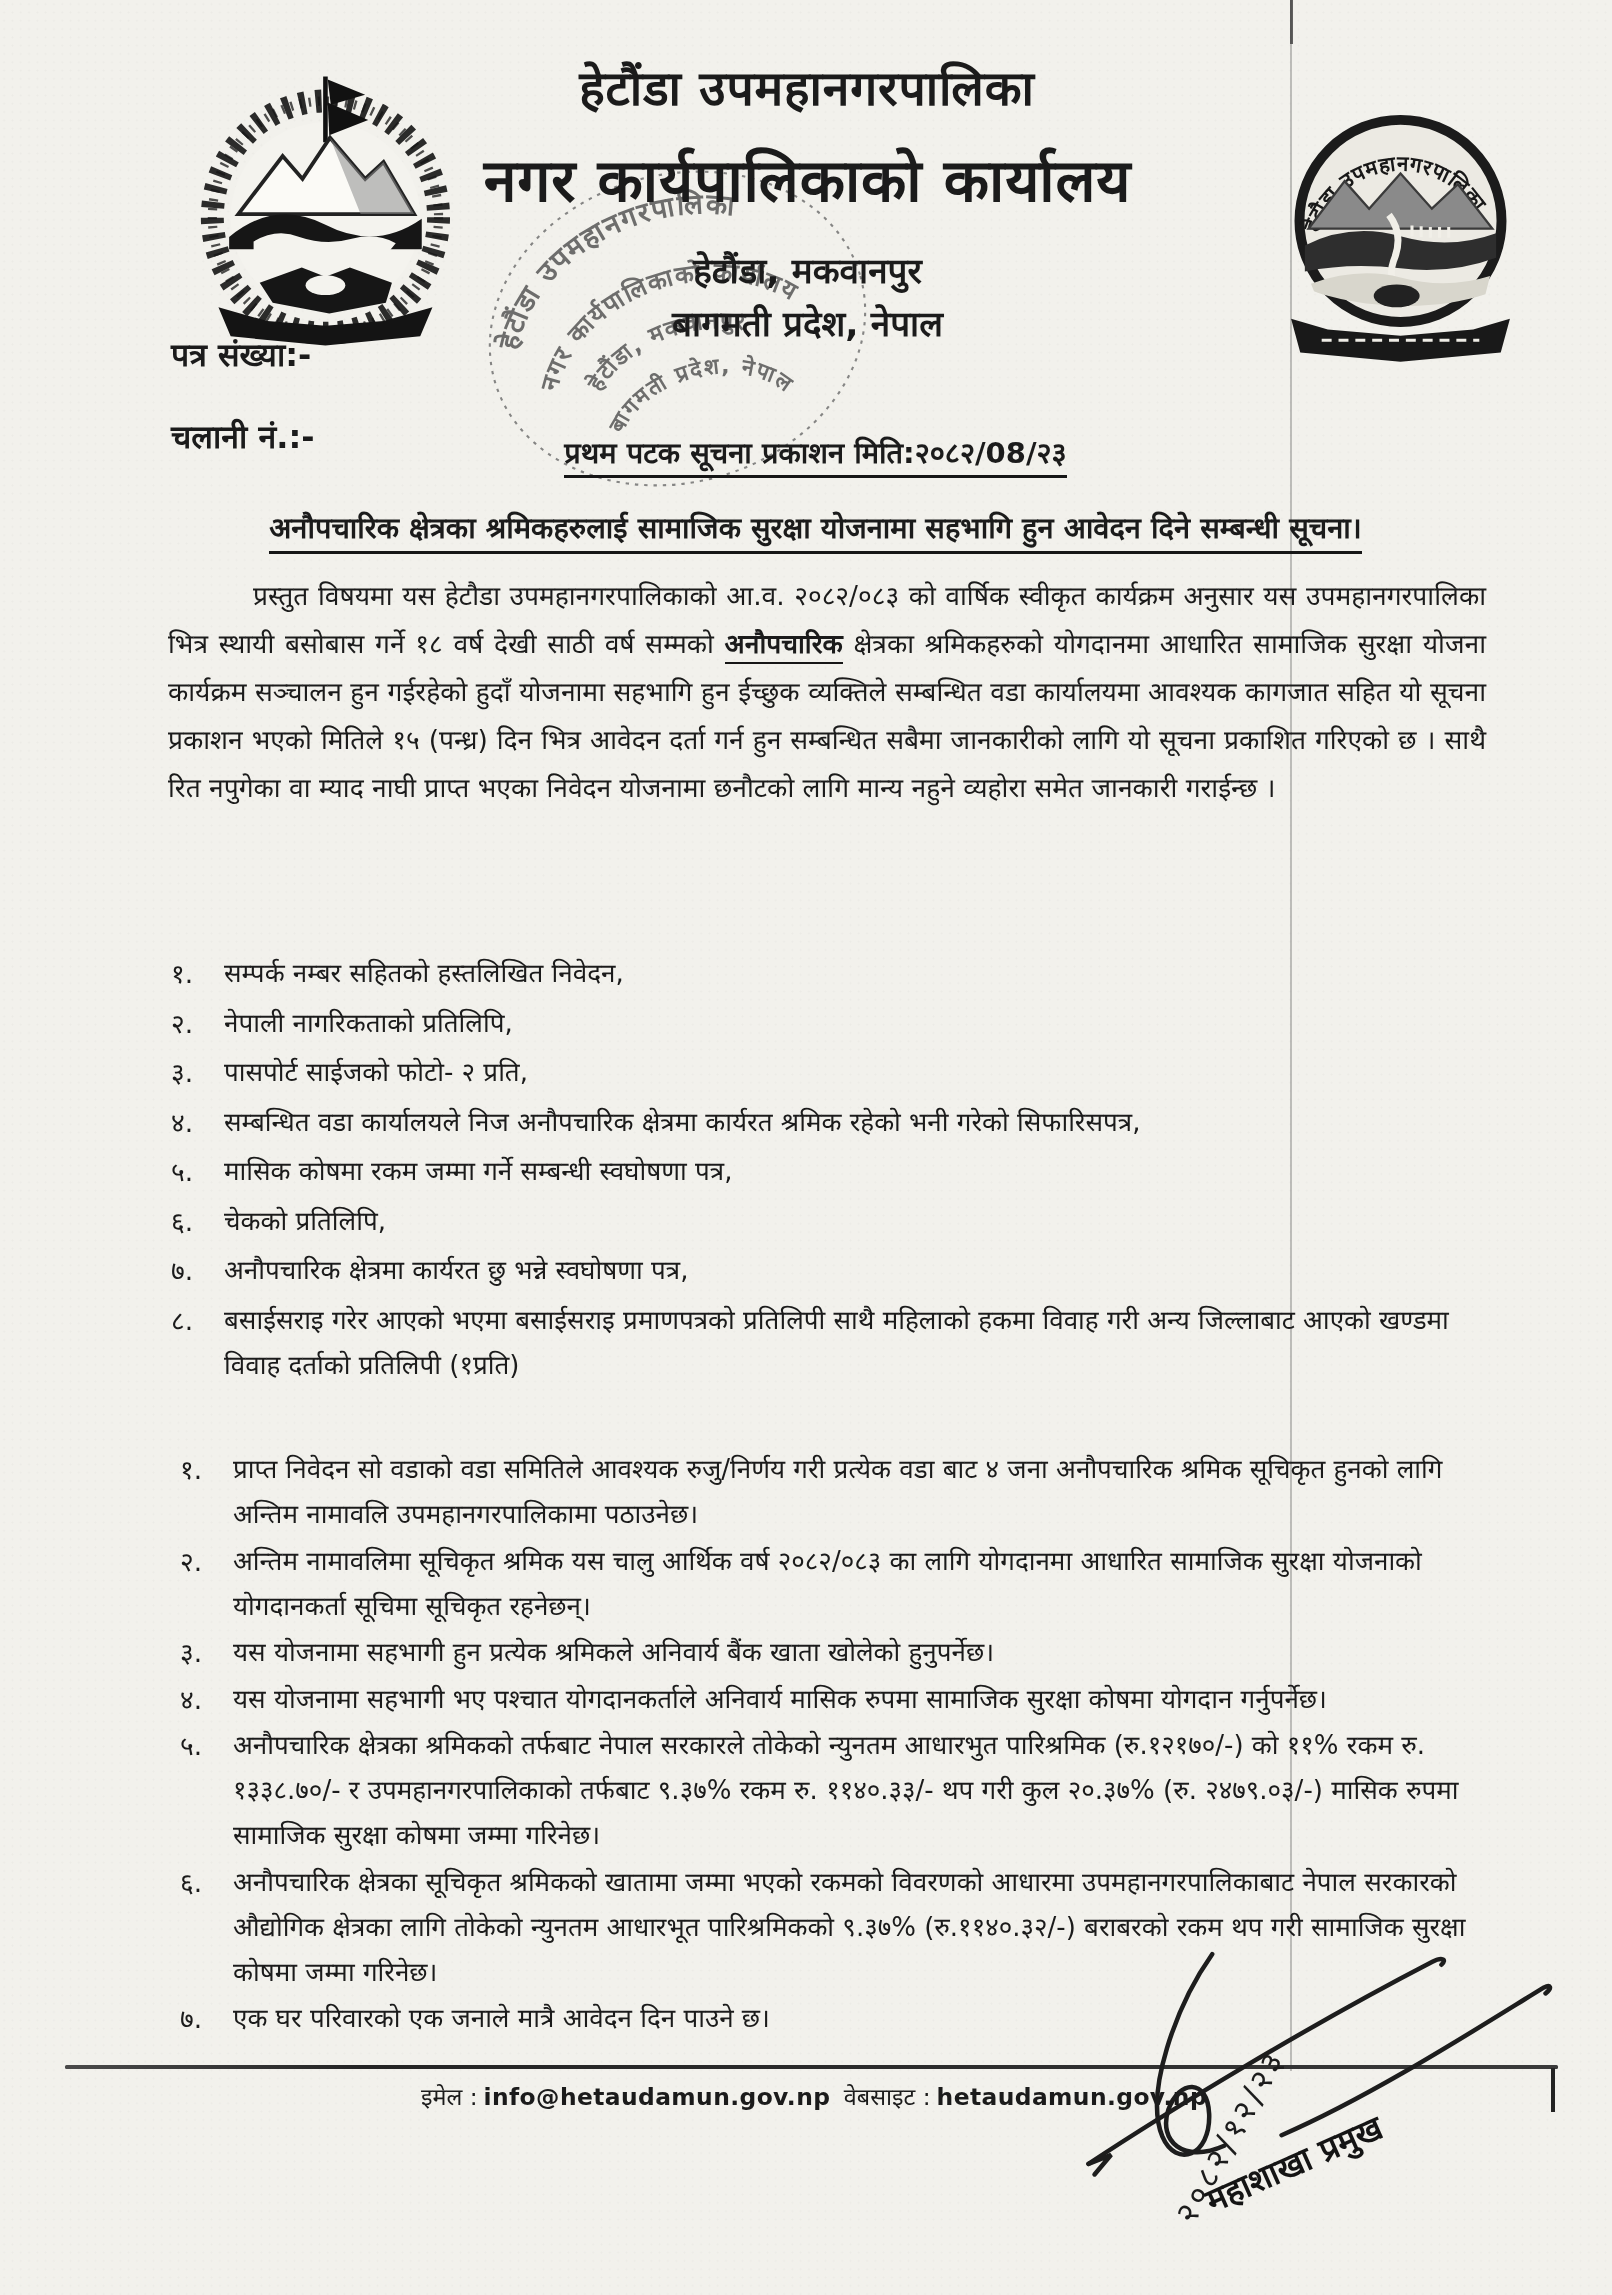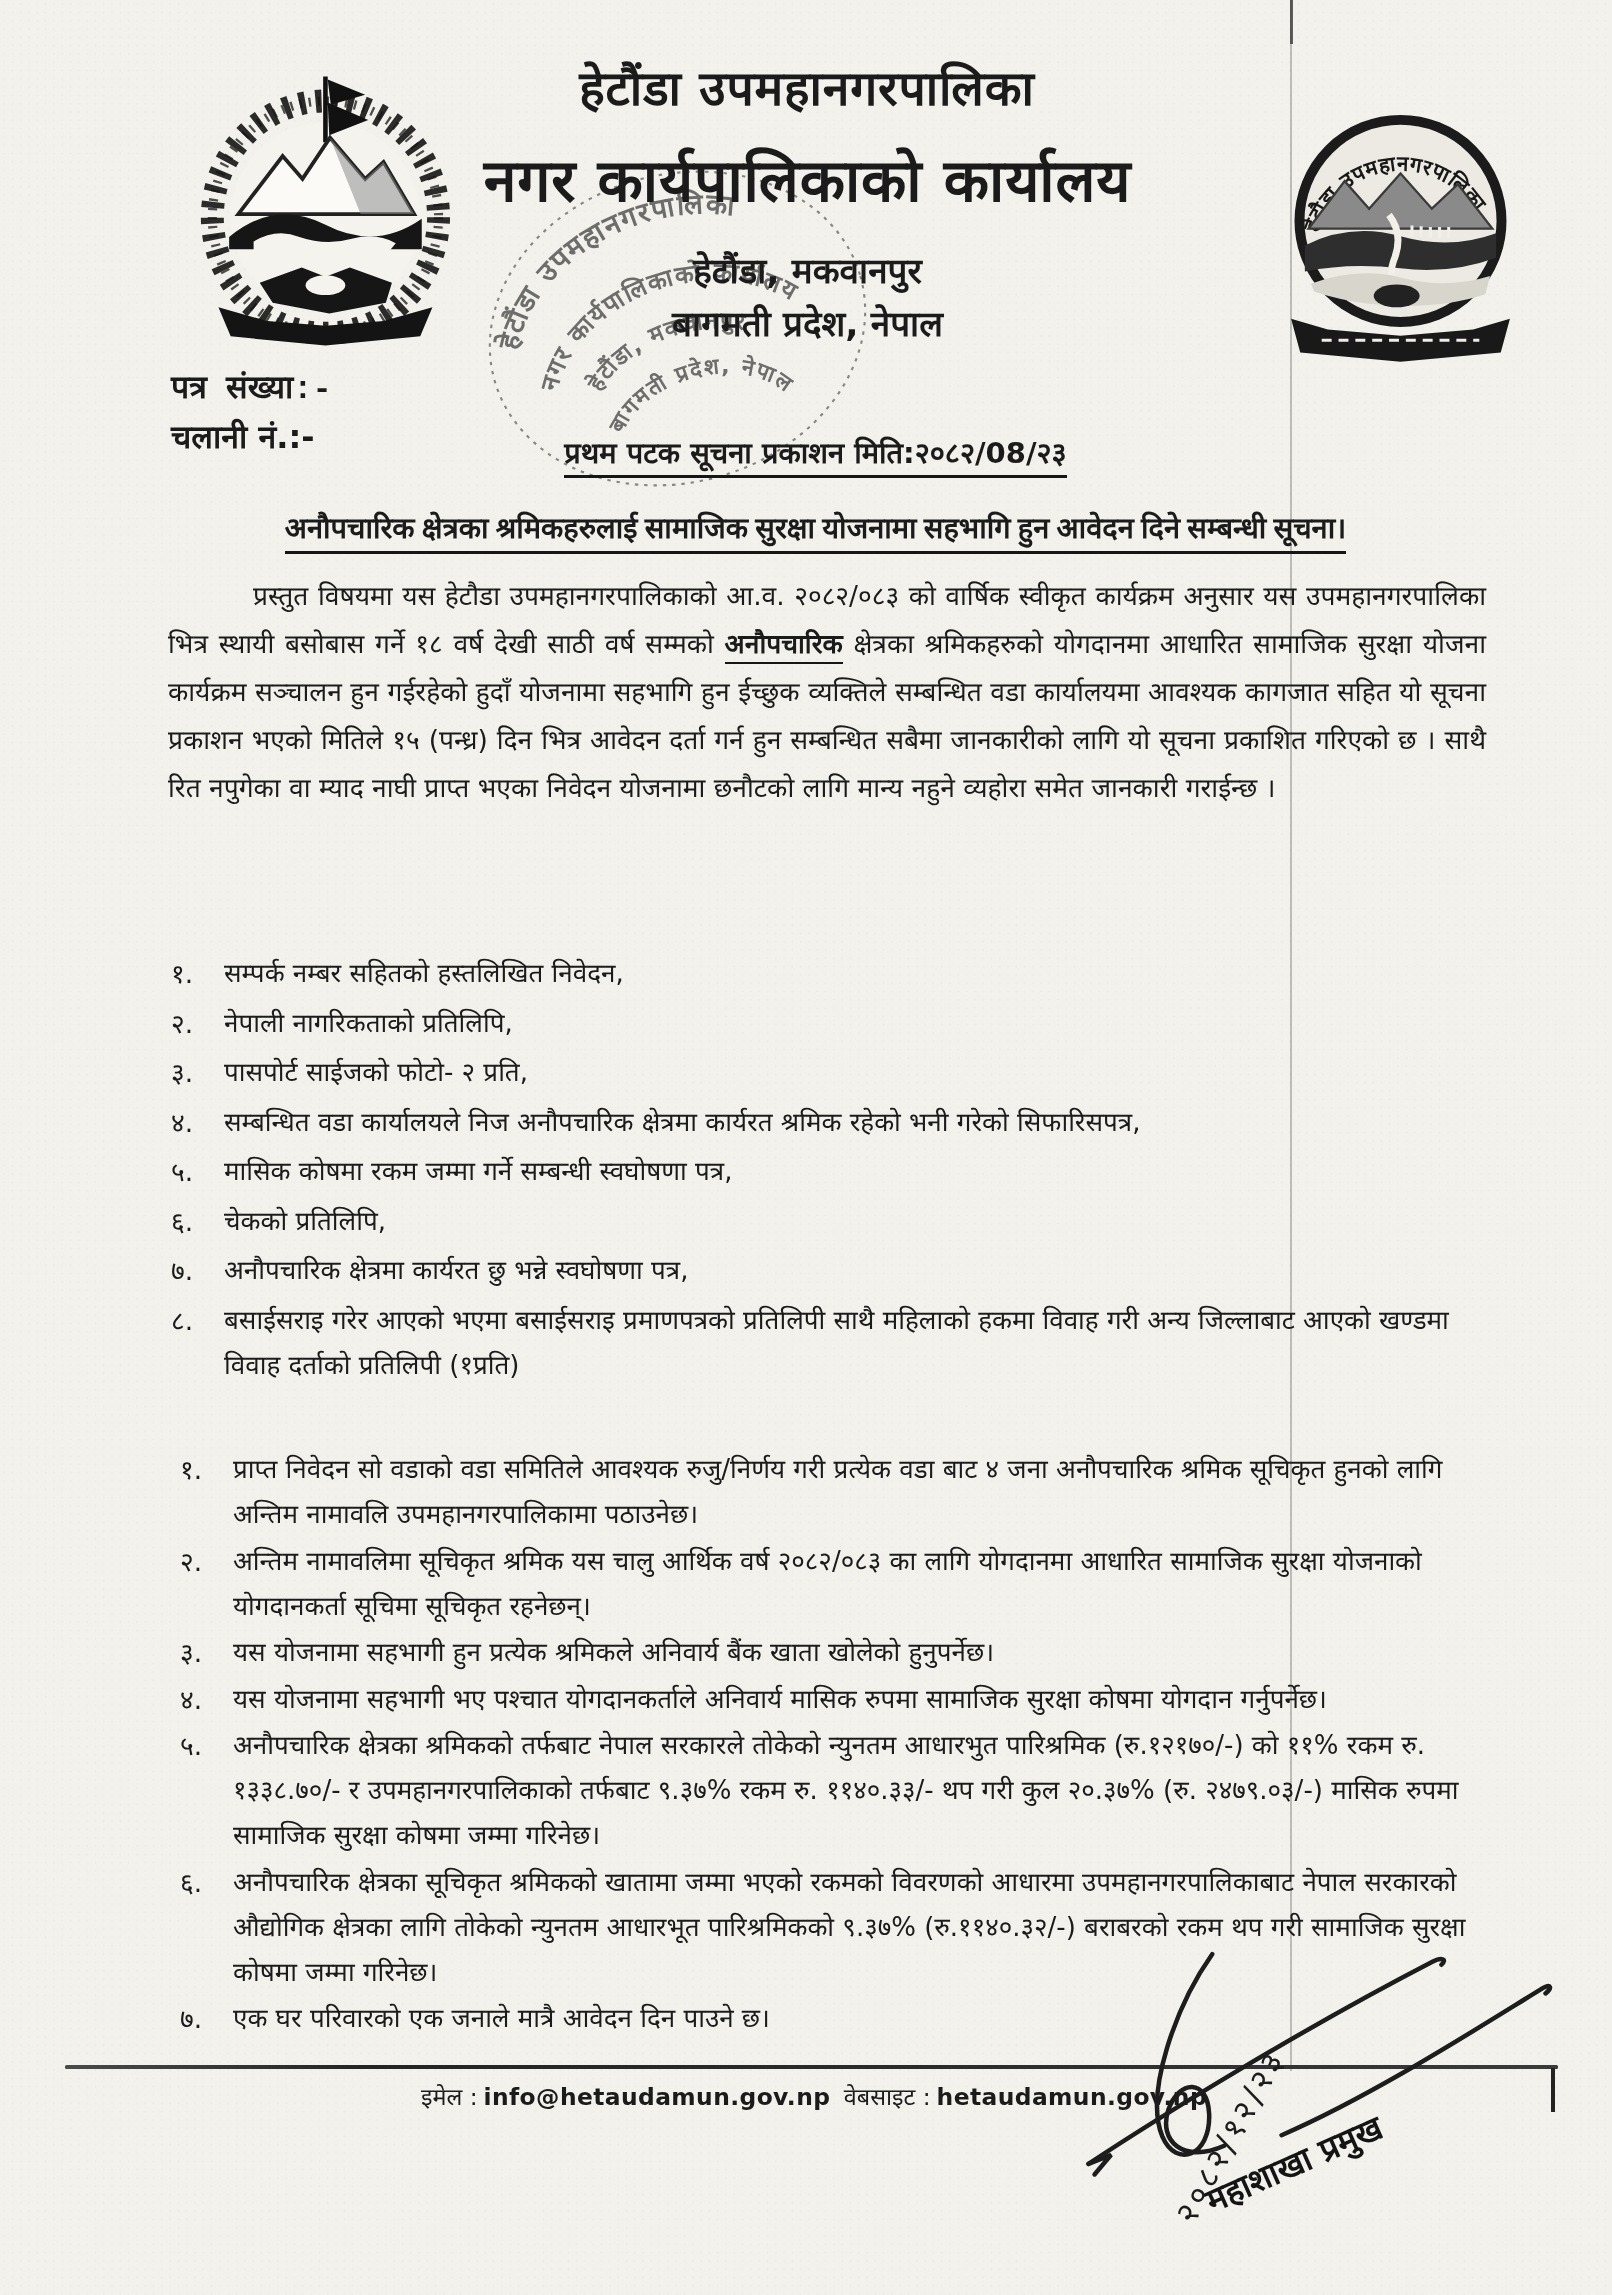--- a/index.html
+++ b/index.html
@@ -14,25 +14,25 @@
   .abs{position:absolute;}
   .center{text-align:center;}
   .b{font-weight:700;}
   .ul-thick{display:inline-block;border-bottom:3px solid #161616;padding-bottom:3.8px;}
   .ul-word{border-bottom:2.3px solid #161616;padding-bottom:3px;}
 
   .org-name{top:54px;left:392px;width:830px;font-size:48px;letter-spacing:0.8px;z-index:3;}
   .office-name{top:138px;left:317px;width:981px;font-size:59px;letter-spacing:0.8px;z-index:3;}
   .addr1{top:246px;left:468px;width:679px;font-size:35px;z-index:3;}
   .addr2{top:299px;left:468px;width:679px;font-size:35px;z-index:3;}
-  .letter-no{top:364px;left:171px;font-size:32px;z-index:3;font-family:Liberation Mono, monospace;}
+  .letter-no{top:332px;left:171px;font-size:32px;z-index:3;}
   .dispatch-no{top:414px;left:171px;font-size:32px;z-index:3;}
   .pub-line{top:432px;left:521px;width:589px;font-size:29px;z-index:3;}
 
-  .notice-title{top:509px;left:223px;width:1185px;font-size:29px;line-height:38px;z-index:3;font-family:Liberation Serif, serif;}
+  .notice-title{top:509px;left:223px;width:1185px;font-size:29px;line-height:38px;z-index:3;}
   .intro{top:572px;left:168px;width:1318px;font-size:26.4px;line-height:48px;
          text-align:justify;text-indent:85px;z-index:3;}
 
   .sec-head1{top:895px;left:168px;font-size:29px;z-index:3;}
   .sec-head2{top:1388px;left:178px;font-size:29px;z-index:3;}
 
   .list{position:absolute;display:flex;flex-direction:column;z-index:3;}
   .doc-list{top:951px;left:171px;width:1317px;}
   .cri-list{top:1447px;left:180px;width:1309px;}
   .li{display:flex;align-items:flex-start;}

